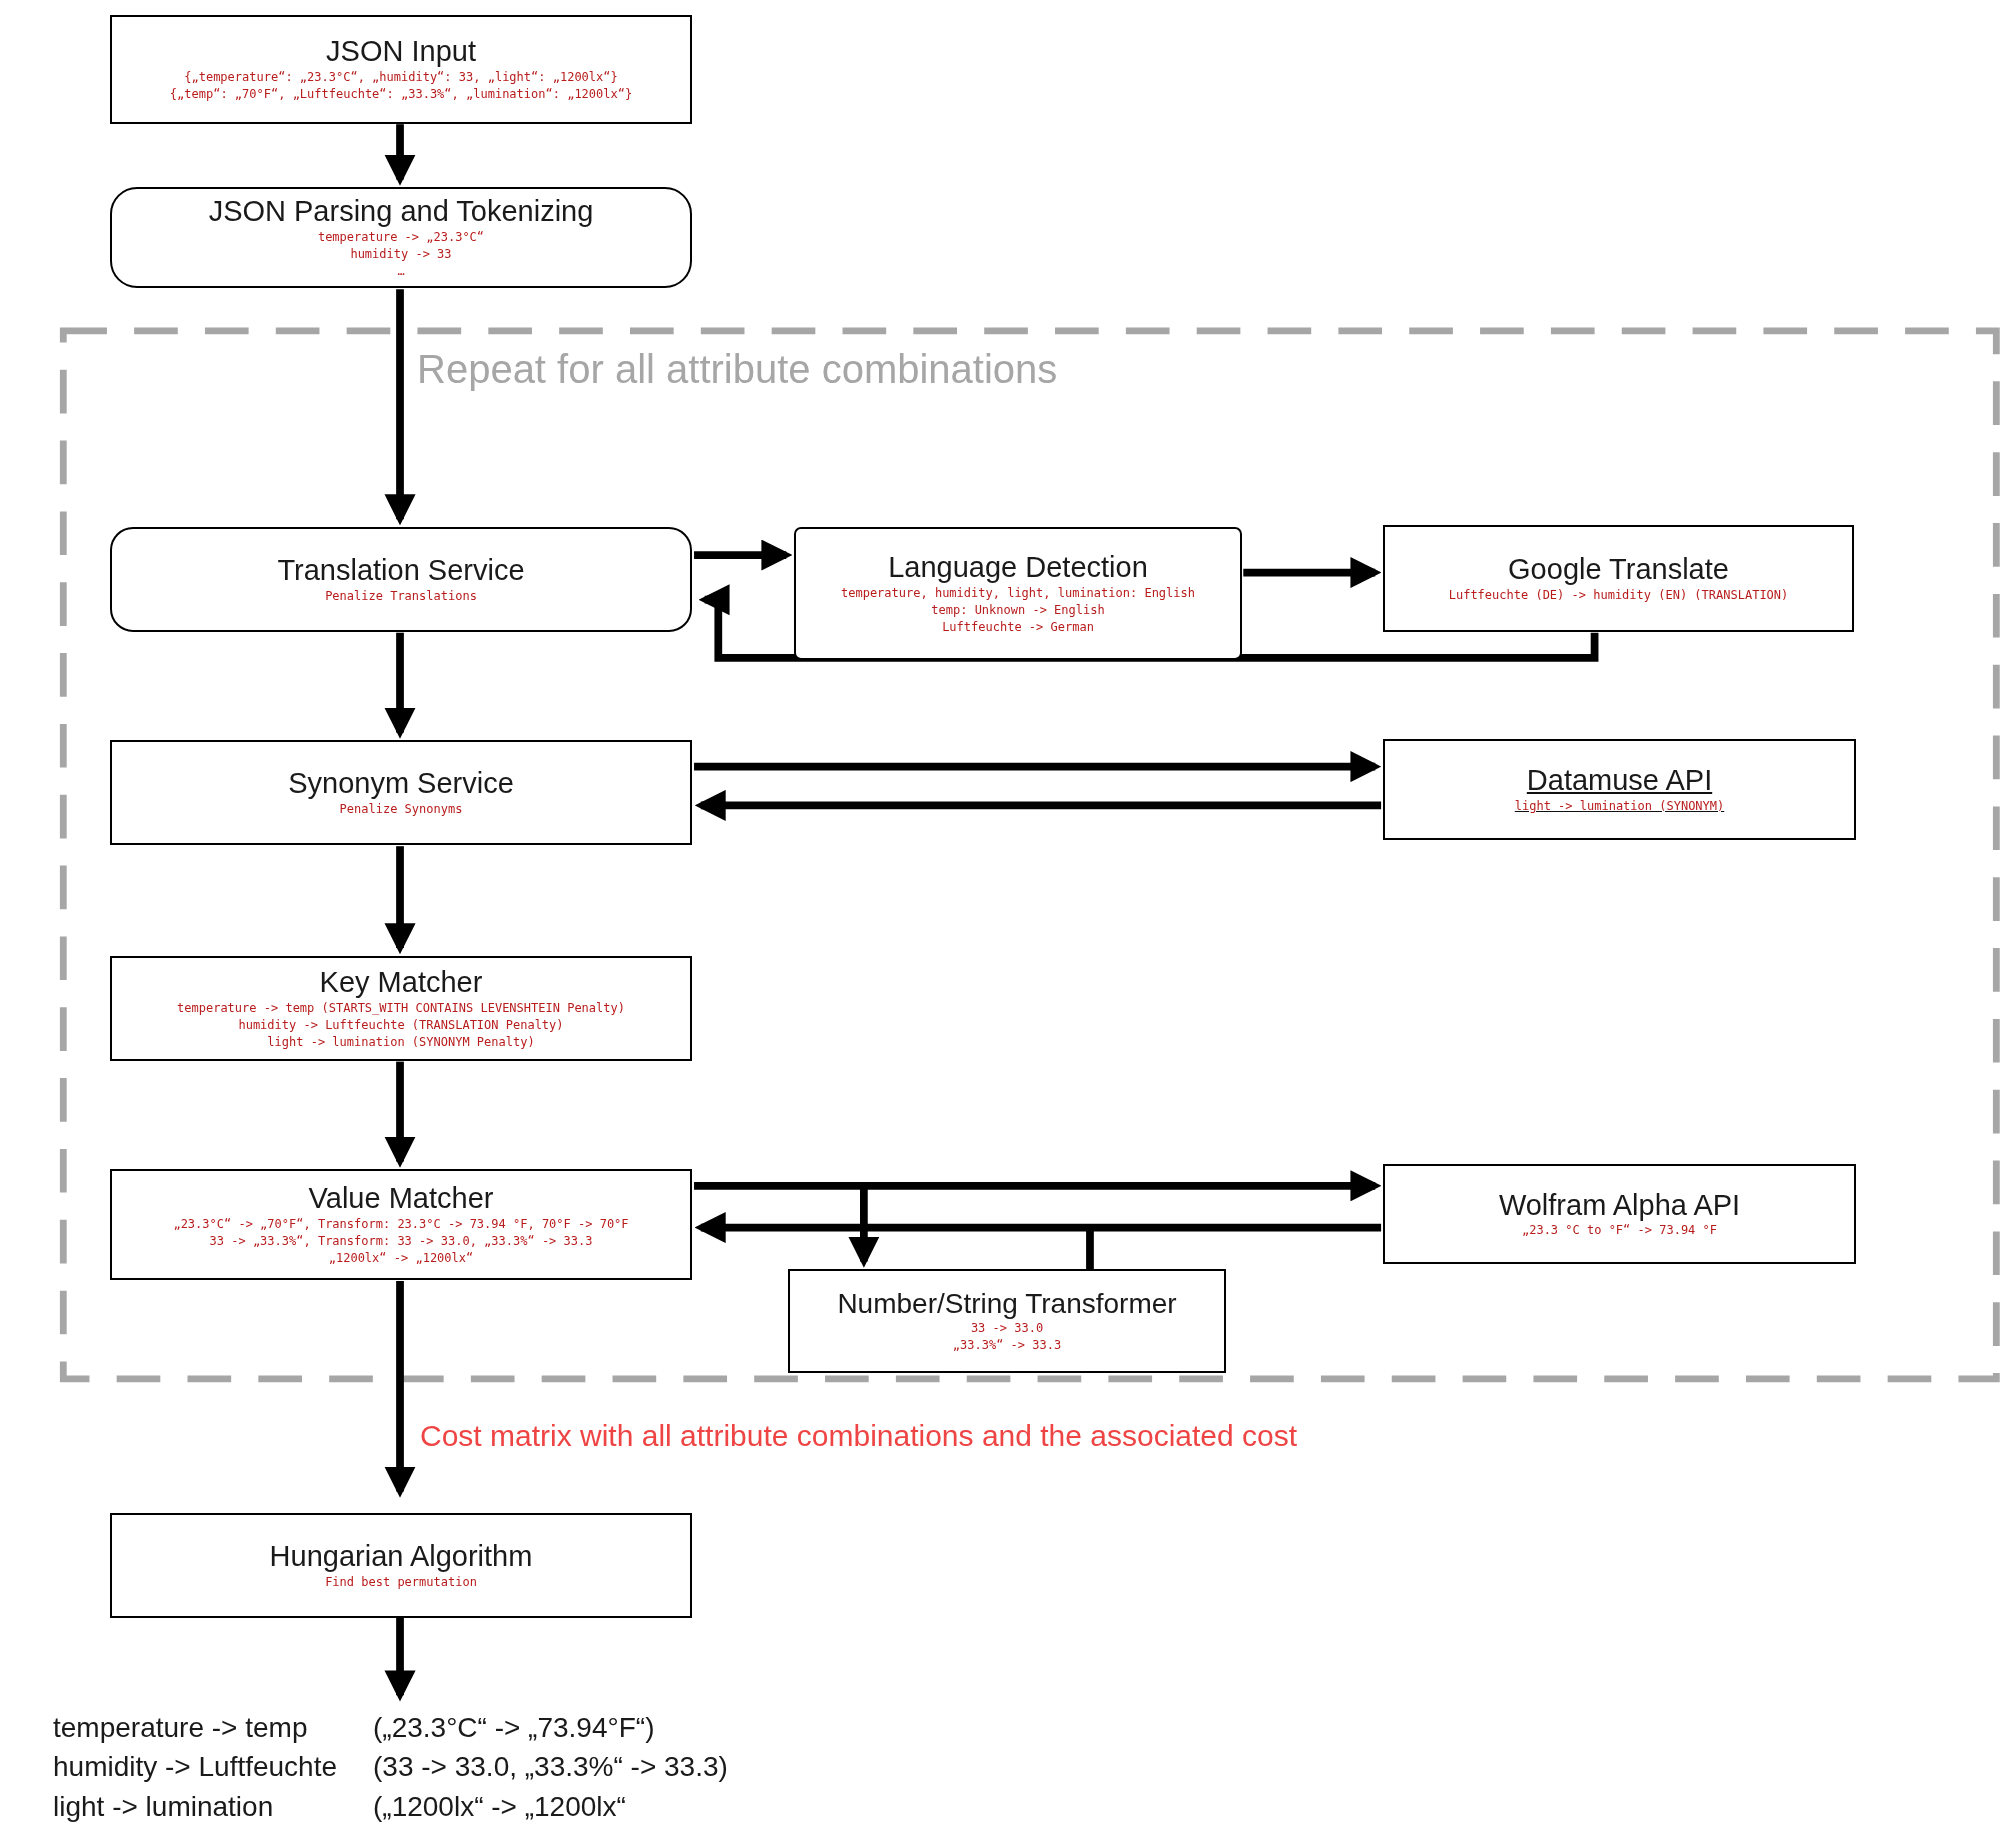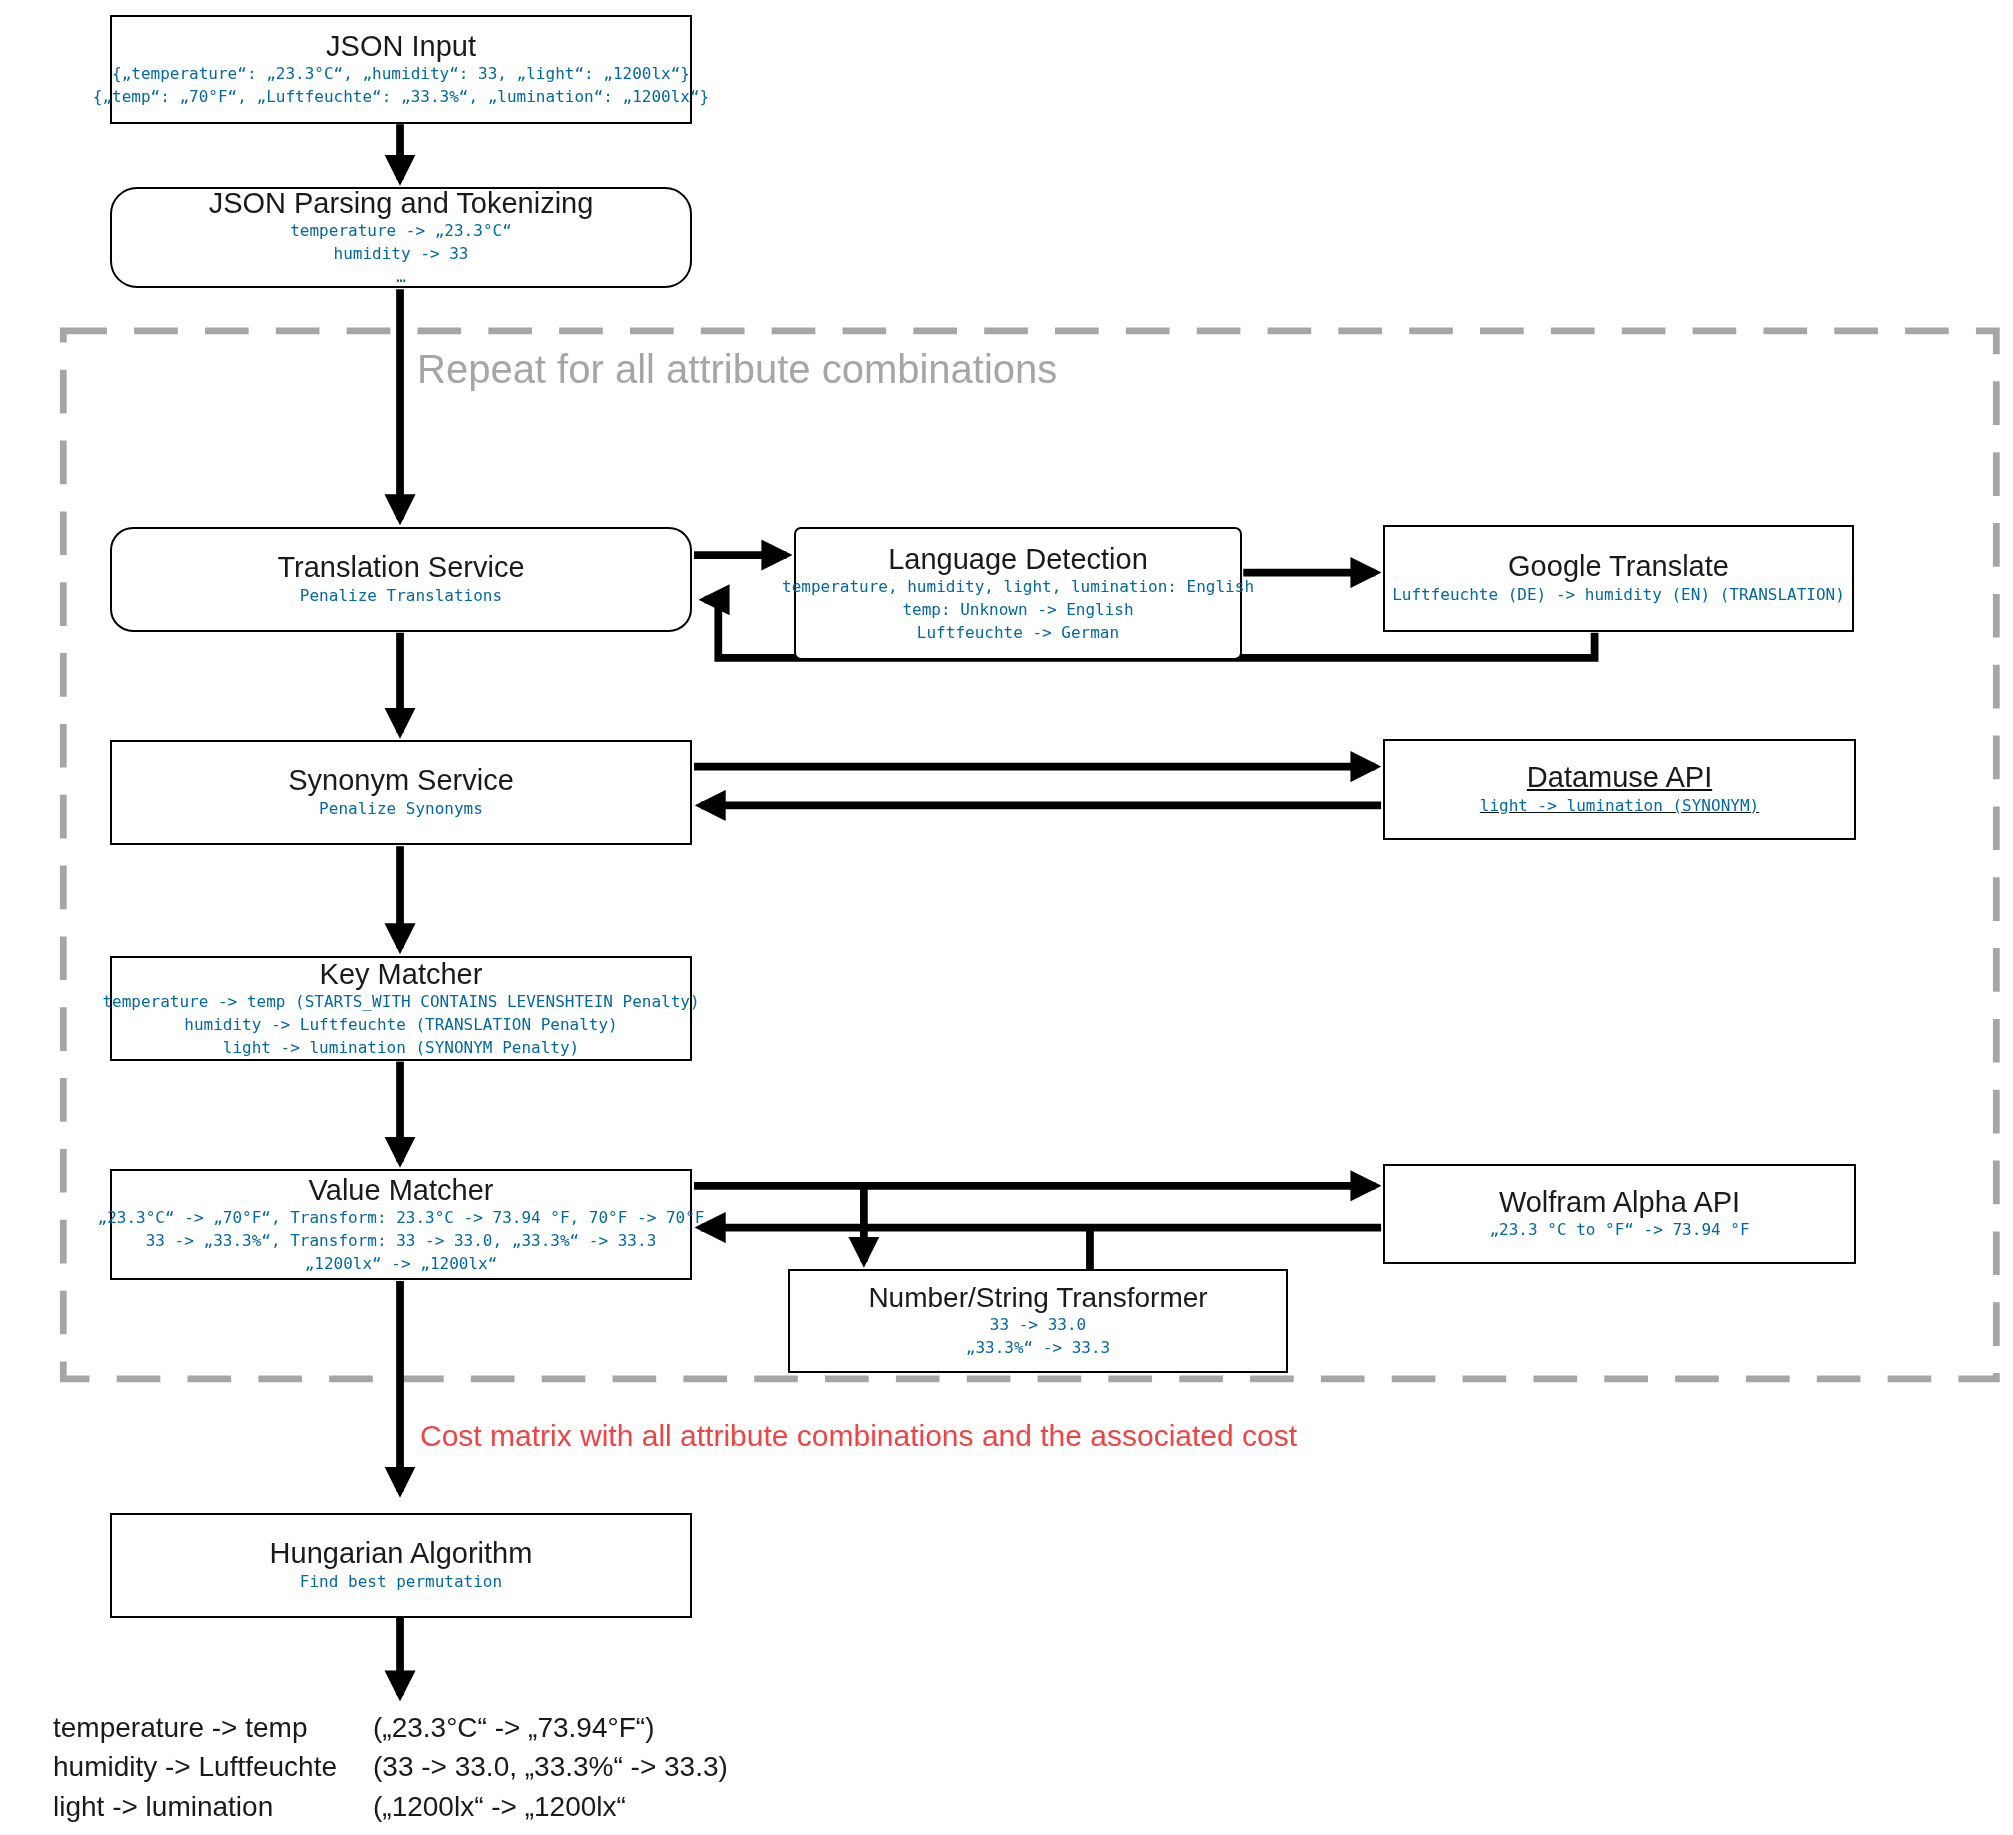--- a/index.html
+++ b/index.html
@@ -25,23 +25,23 @@
     box-sizing:border-box;
   }
   .box-title{
     font-size:29px;
     line-height:1.15;
     color:#1a1a1a;
     white-space:nowrap;
   }
   .box-line{
     font-family:"DejaVu Sans Mono", monospace;
-    font-size:16px;
+    font-size:12px;
     line-height:1.42;
-    color:#0369a1;
+    color:#b91c1c;
     white-space:nowrap;
   }
   .repeat-label{
     position:absolute;
     left:417px;top:347px;
     font-size:40px;
     color:#a6a6a6;
     white-space:nowrap;
   }
   .edge-label{
@@ -150,21 +150,21 @@
     <div class="box-line">„23.3°C“ -&gt; „70°F“, Transform: 23.3°C -&gt; 73.94 °F, 70°F -&gt; 70°F</div>
     <div class="box-line">33 -&gt; „33.3%“, Transform: 33 -&gt; 33.0, „33.3%“ -&gt; 33.3</div>
     <div class="box-line">„1200lx“ -&gt; „1200lx“</div>
   </div>
 
   <div class="box" style="left:1383px;top:1164px;width:473px;height:100px;">
     <div class="box-title">Wolfram Alpha API</div>
     <div class="box-line">„23.3 °C to °F“ -&gt; 73.94 °F</div>
   </div>
 
-  <div class="box" style="left:788px;top:1269px;width:500px;height:104px;">
+  <div class="box" style="left:788px;top:1269px;width:438px;height:104px;">
     <div class="box-title" style="font-size:28px;">Number/String Transformer</div>
     <div class="box-line">33 -&gt; 33.0</div>
     <div class="box-line">„33.3%“ -&gt; 33.3</div>
   </div>
 
   <div class="edge-label">Cost matrix with all attribute combinations and the associated cost</div>
 
   <div class="box" style="left:110px;top:1513px;width:582px;height:105px;text-align:right;">
     <div class="box-title">Hungarian Algorithm</div>
     <div class="box-line">Find best permutation</div>

